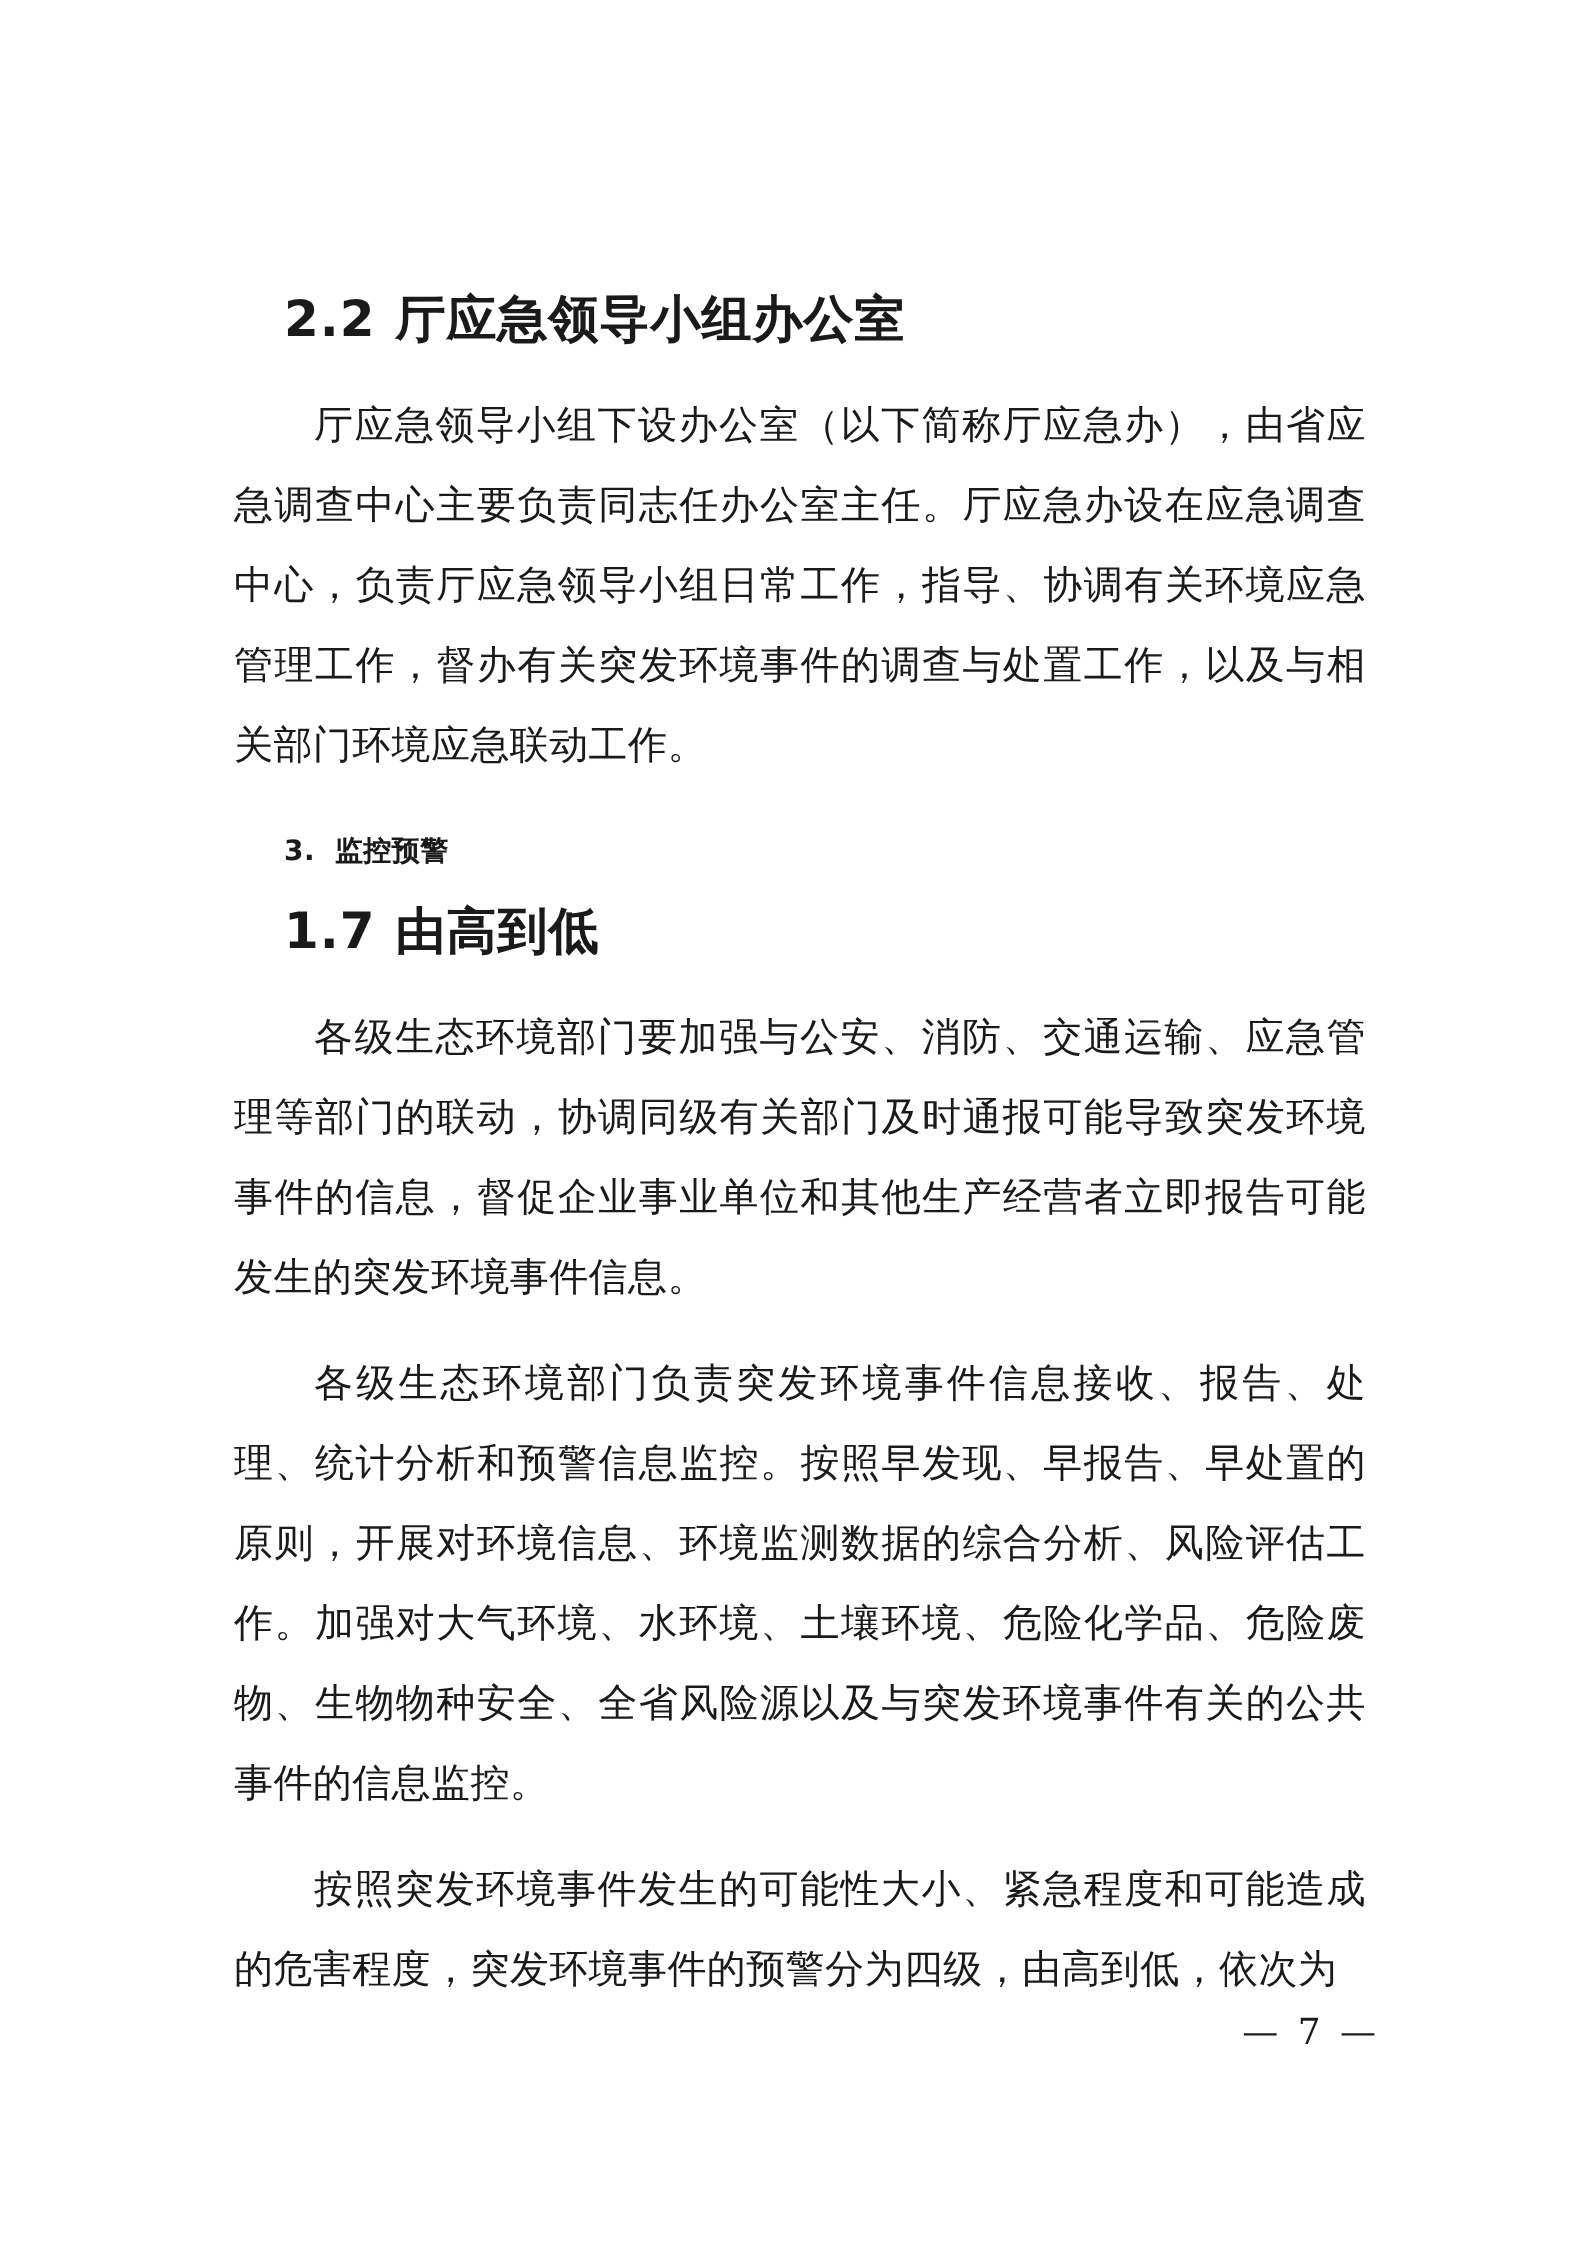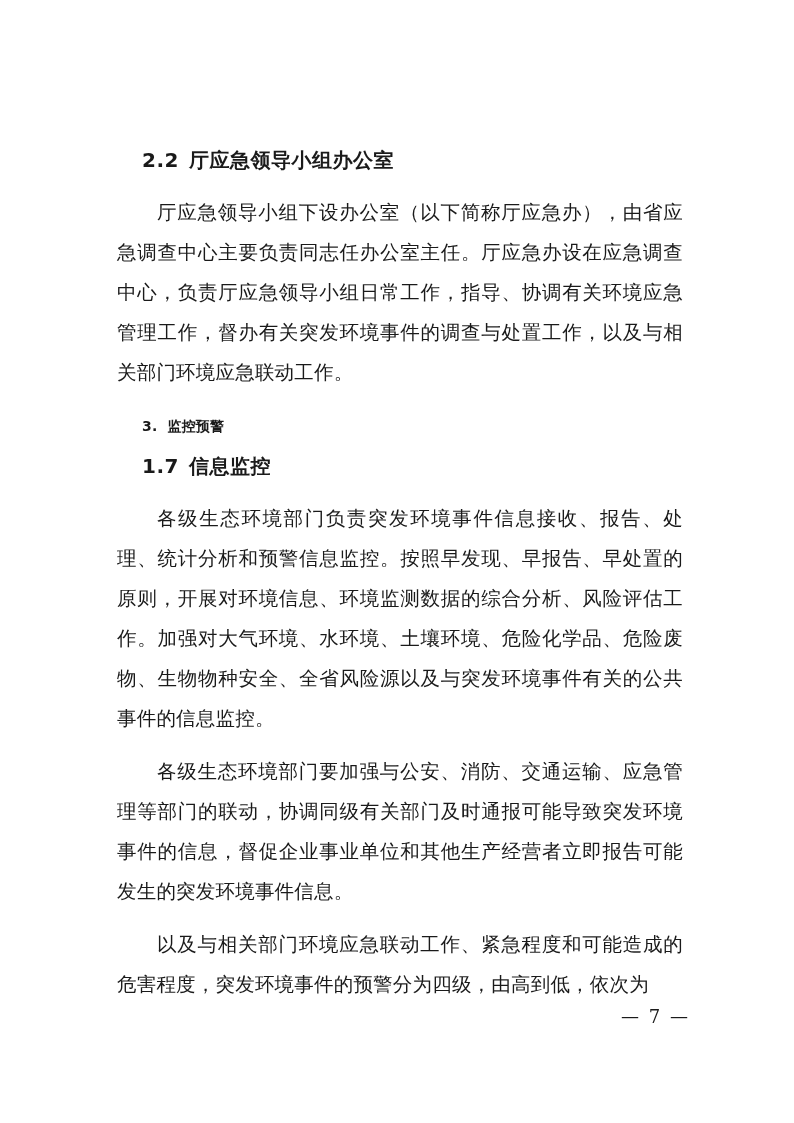--- a/index.html
+++ b/index.html
@@ -19,21 +19,21 @@
   }
   .content {
     position: absolute;
     left: 104px;
     top: 140px;
     width: 592px;
   }
   .heading {
     font-family: "DejaVu Sans", "Liberation Sans", sans-serif;
     font-weight: bold;
-    font-size: 20px;
+    font-size: 25px;
     line-height: 40px;
     margin: 0;
     letter-spacing: 0.5px;
   }
   .heading.h-indent {
     text-indent: 38px;
   }
   .heading.h-sub {
     font-size: 14px;
     text-indent: 38px;
@@ -71,26 +71,26 @@
       <span class="num">2.2</span><span>厅应急领导小组办公室</span>
     </p>
 
     <p class="para">厅应急领导小组下设办公室（以下简称厅应急办），由省应急调查中心主要负责同志任办公室主任。厅应急办设在应急调查中心，负责厅应急领导小组日常工作，指导、协调有关环境应急管理工作，督办有关突发环境事件的调查与处置工作，以及与相关部门环境应急联动工作。</p>
 
     <p class="heading h-sub">
       <span class="num">3.</span><span>监控预警</span>
     </p>
 
     <p class="heading h-indent">
-      <span class="num">1.7</span><span>信息监控</span>
+      <span class="num">1.7</span><span>由高到低</span>
     </p>
+
+    <p class="para">各级生态环境部门要加强与公安、消防、交通运输、应急管理等部门的联动，协调同级有关部门及时通报可能导致突发环境事件的信息，督促企业事业单位和其他生产经营者立即报告可能发生的突发环境事件信息。</p>
 
     <p class="para">各级生态环境部门负责突发环境事件信息接收、报告、处理、统计分析和预警信息监控。按照早发现、早报告、早处置的原则，开展对环境信息、环境监测数据的综合分析、风险评估工作。加强对大气环境、水环境、土壤环境、危险化学品、危险废物、生物物种安全、全省风险源以及与突发环境事件有关的公共事件的信息监控。</p>
 
-    <p class="para">各级生态环境部门要加强与公安、消防、交通运输、应急管理等部门的联动，协调同级有关部门及时通报可能导致突发环境事件的信息，督促企业事业单位和其他生产经营者立即报告可能发生的突发环境事件信息。</p>
 
-
-    <p class="para">以及与相关部门环境应急联动工作、紧急程度和可能造成的危害程度，突发环境事件的预警分为四级，由高到低，依次为</p>
+    <p class="para">按照突发环境事件发生的可能性大小、紧急程度和可能造成的危害程度，突发环境事件的预警分为四级，由高到低，依次为</p>
 
   </div>
 
   <div class="page-number">— 7 —</div>
 </div>
 
 </body></html>

